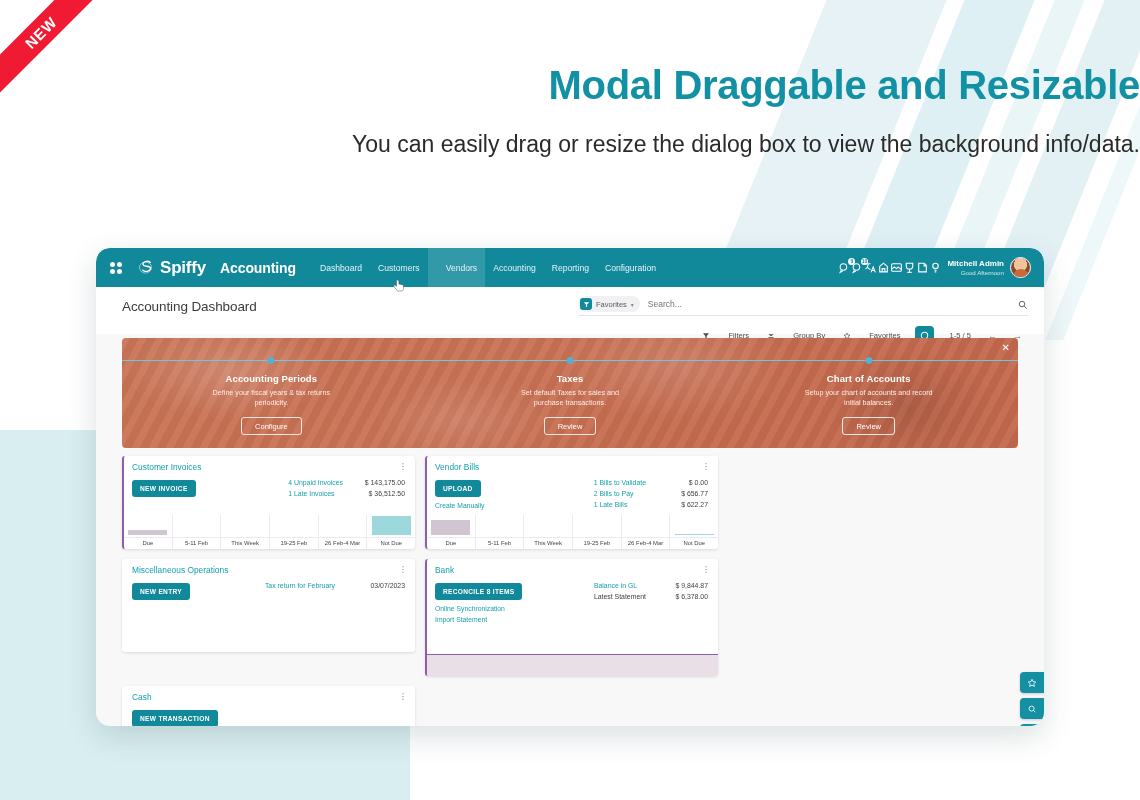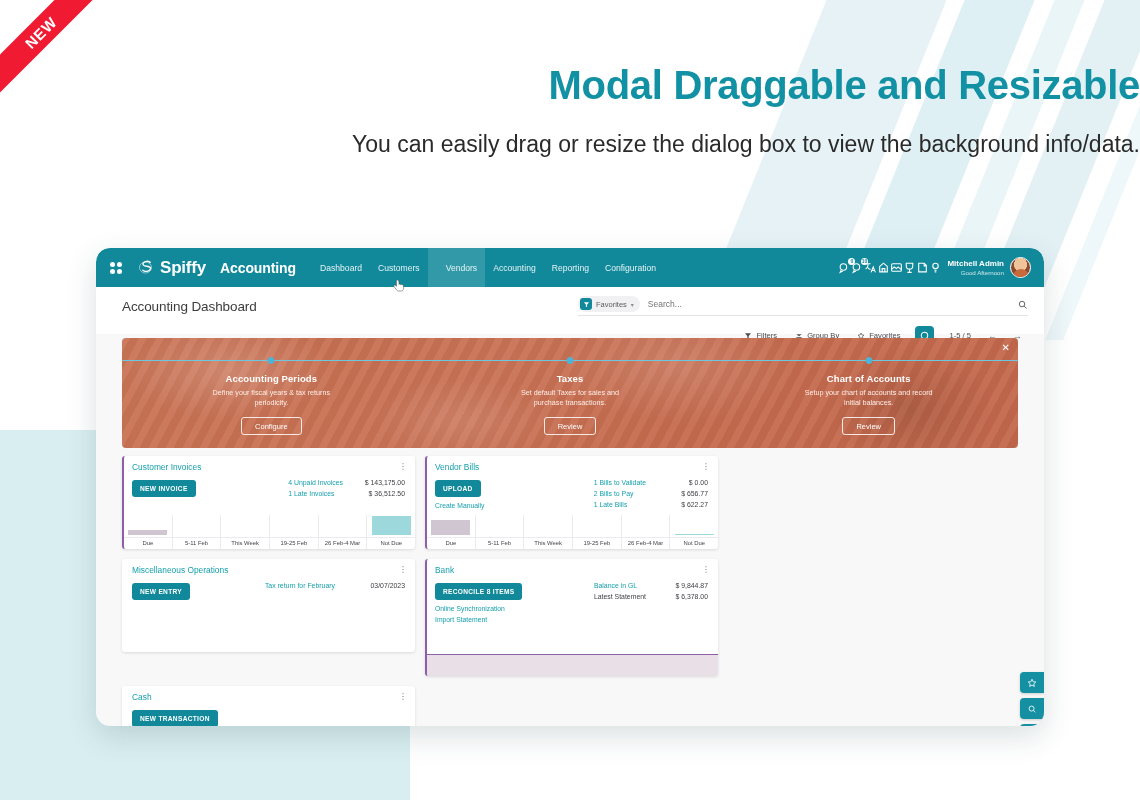--- a/index.html
+++ b/index.html
@@ -204,21 +204,21 @@
     font-size: 8.5px; color: #9a9aa2;
     font-family: "Liberation Sans", sans-serif;
   }
   .search-mag { color: #55555c; width: 11px; height: 11px; }
 
   .ctrl-row2 {
     display: flex; align-items: center; justify-content: flex-end;
     gap: 4px; margin-top: 10px;
   }
   .ctrl-btn {
-    display: flex; align-items: center; gap: 4px;
+    display: flex; align-items: center; gap: 18px;
     font-size: 7.6px; color: #4c4c52;
     padding: 4px 7px; border-radius: 4px;
     white-space: nowrap;
   }
   .ctrl-btn svg { width: 8px; height: 8px; }
   .view-sq {
     width: 19px; height: 19px; border-radius: 4px;
     background: #11899b; color: #fff;
     display: flex; align-items: center; justify-content: center;
     margin: 0 4px;

